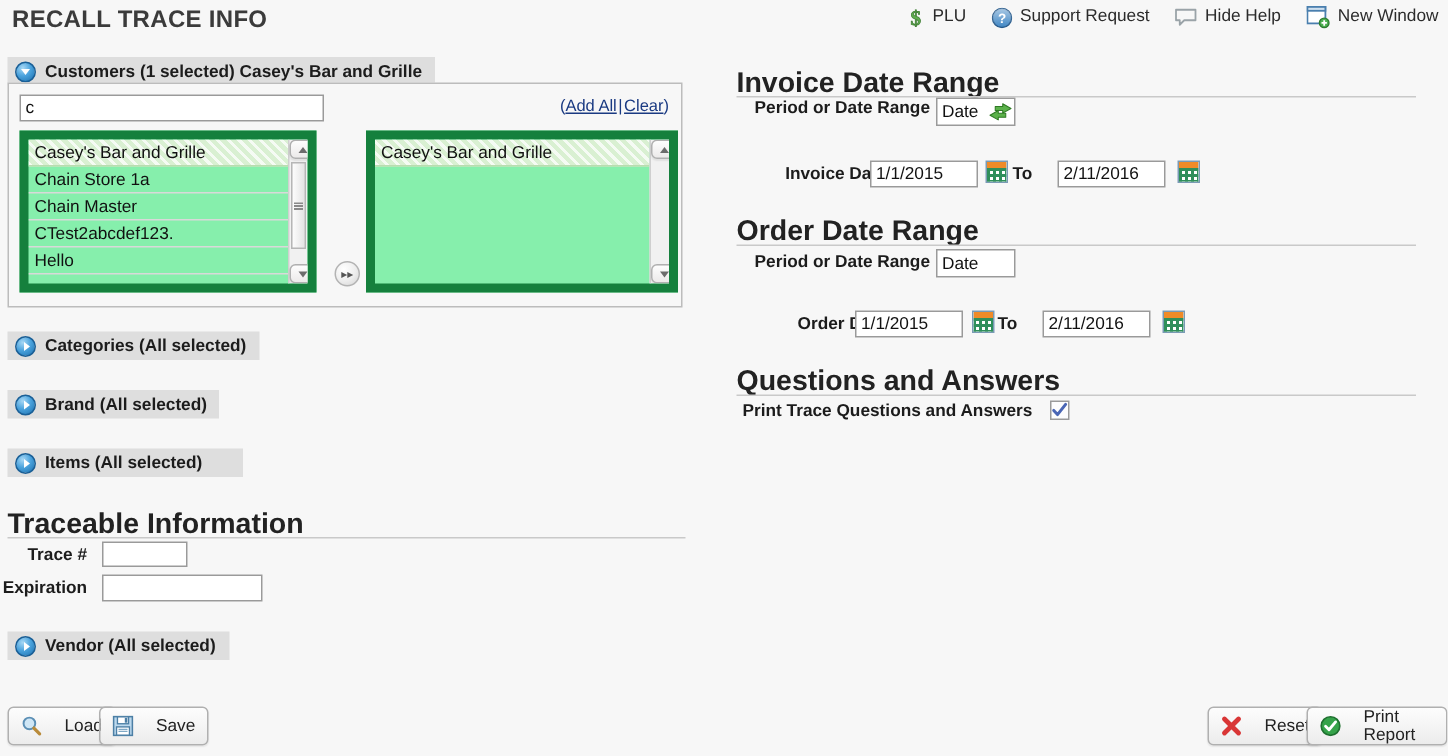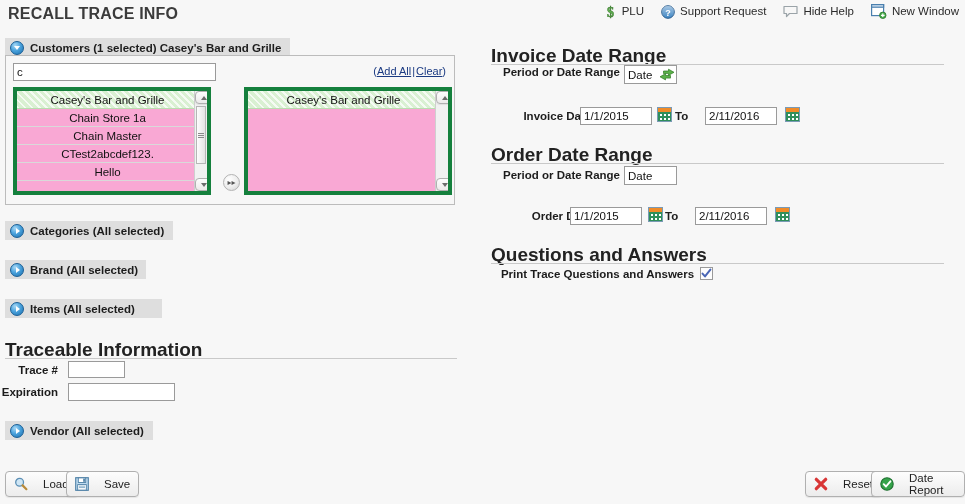--- a/index.html
+++ b/index.html
@@ -62,23 +62,22 @@
     font-family:"Liberation Sans", sans-serif;font-size:11.5px;
     padding:0 3px;color:#111;outline:none;
   }
   #cust-links{
     position:absolute;right:8px;top:9px;font-size:11px;color:#1a3a82;
   }
   #cust-links .paren{color:#1a3a82;}
   #cust-links a{color:#1a3a82;text-decoration:underline;cursor:pointer;}
   #cust-links .sep{color:#1a3a82;text-decoration:none;padding:0 1px;}
   .listbox{
-    position:absolute;background:#f9a8d4;border:4px solid #15803d;box-sizing:border-box;
+    position:absolute;background:#86efac;border:6px solid #15803d;box-sizing:border-box;
     overflow:hidden;
-    text-align:center;
   }
   #cust-avail{left:7px;top:31px;width:198px;height:108px;}
   #cust-sel{left:238px;top:31px;width:208px;height:108px;}
   .lb-inner{position:absolute;left:0;top:0;right:13px;bottom:0;overflow:hidden;}
   .lb-row{
     height:18px;line-height:18px;font-size:11.5px;color:#111;
     padding-left:4px;border-bottom:1px solid #d9d9d9;
     white-space:nowrap;overflow:hidden;cursor:pointer;box-sizing:border-box;
   }
   .lb-row.sel{
@@ -377,21 +376,21 @@
 <div class="fld-label" id="lab-ord-to" style="text-align:left">To</div>
 <input class="txtin" id="in-ord-to" type="text" value="2/11/2016" style="">
 <div class="cal-icon" id="cal-ord-to">
   <div class="top"></div>
     <div class="bod"></div>
 </div>
 
 <div class="grp-title" id="qa-title">Questions and Answers</div>
 <div class="grp-rule" id="qa-rule"></div>
 
-<div class="fld-label" id="lab-qa" style="text-align:center">Print Trace Questions and Answers</div>
+<div class="fld-label" id="lab-qa" style="text-align:left">Print Trace Questions and Answers</div>
 <div id="cb-qa">
   <svg width="11" height="11" viewBox="0 0 11 11">
     <path d="M1.5 5.6 L4 8.4 L9.4 1.6" fill="none" stroke="#4a66b5" stroke-width="2" stroke-linecap="round" stroke-linejoin="round"></path>
   </svg>
 </div>
 
 <div class="btn" id="btn-load">
   <svg class="ic" width="14" height="14" viewBox="0 0 14 14">
     <circle cx="5.6" cy="5.3" r="3.9" fill="#cfe6f5" stroke="#5b8fb5" stroke-width="1.3"></circle>
     <path d="M8.6 8.4 L12.4 12.2" stroke="#b98b3a" stroke-width="2.2" stroke-linecap="round"></path>
@@ -415,14 +414,14 @@
     <path d="M2.3 2.3 L11.7 11.7 M11.7 2.3 L2.3 11.7" stroke="#d93636" stroke-width="3.2" stroke-linecap="round"></path>
   </svg>
   <span>Reset</span>
 </div>
 
 <div class="btn" id="btn-print">
   <svg class="ic" width="14" height="14" viewBox="0 0 14 14">
     <circle cx="7" cy="7" r="6.2" fill="#35a34a" stroke="#1f7030" stroke-width="1.1"></circle>
     <path d="M3.7 7.2 L6 9.5 L10.4 4.3" fill="none" stroke="#ffffff" stroke-width="1.9" stroke-linecap="round" stroke-linejoin="round"></path>
   </svg>
-  <span>Date Report</span>
+  <span>Print Report</span>
 </div>
 
 </body></html>

